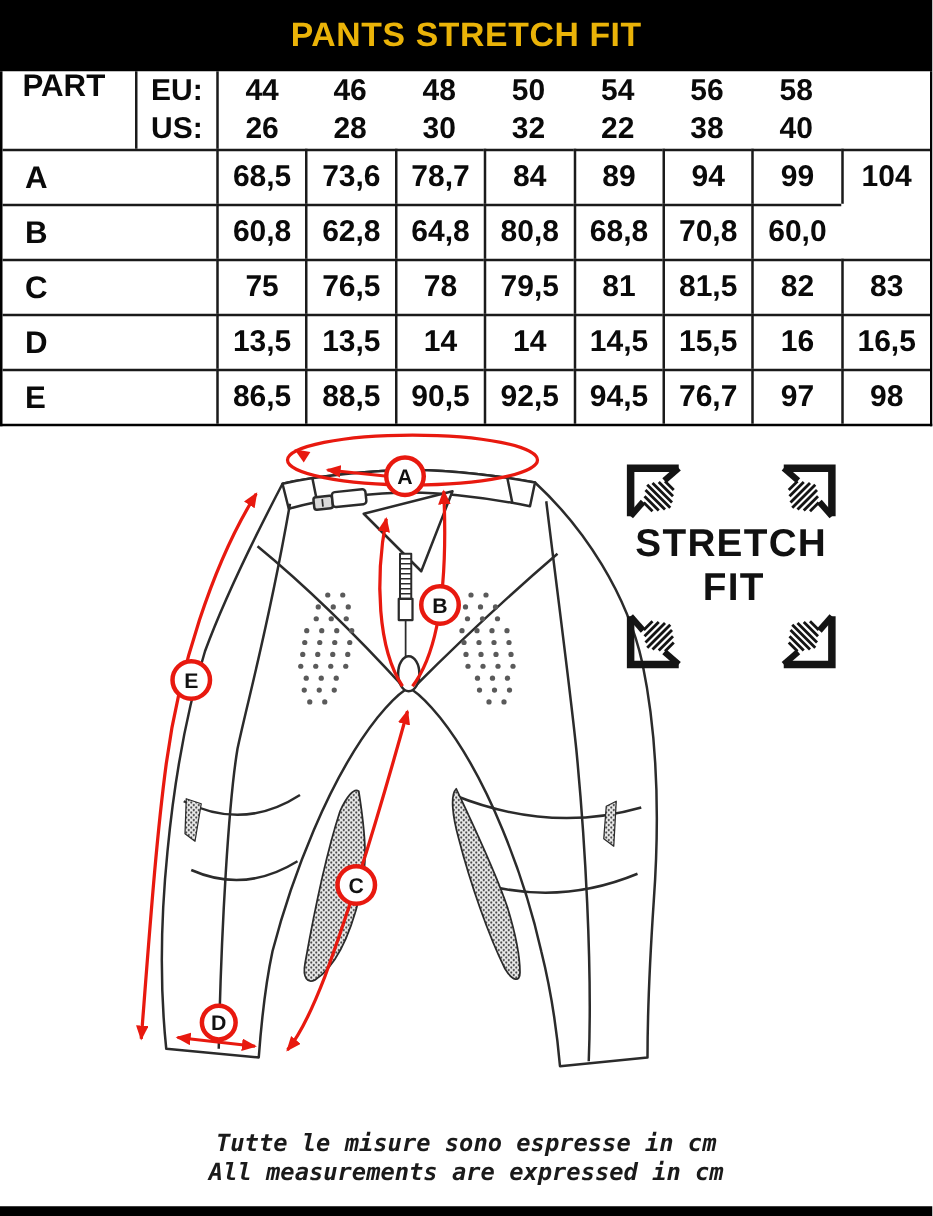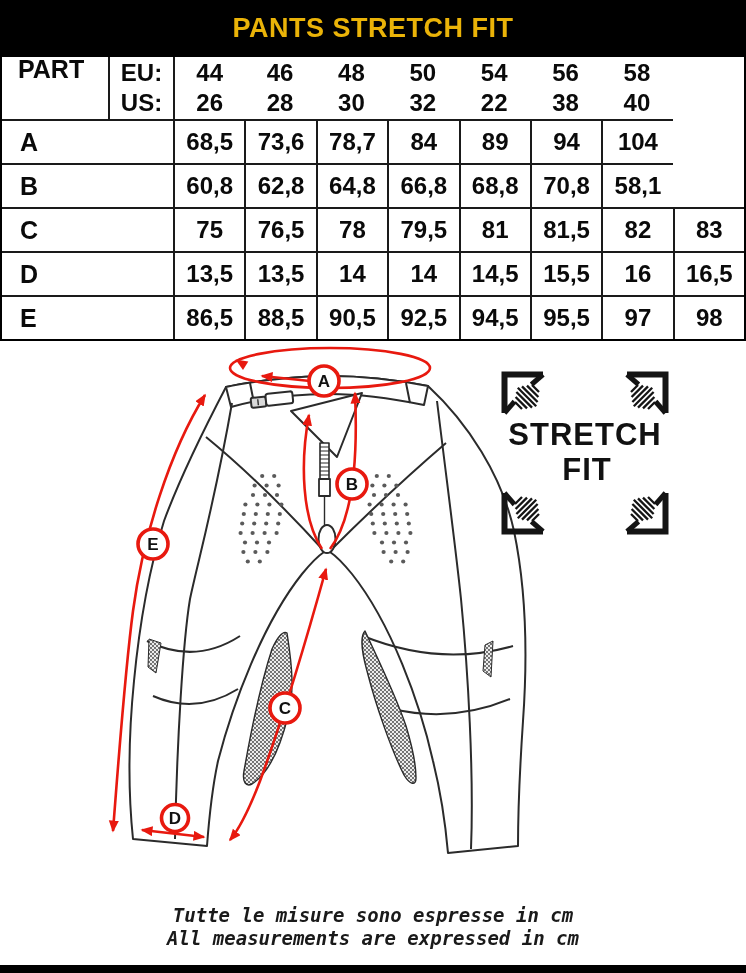--- a/index.html
+++ b/index.html
@@ -104,45 +104,48 @@
       <div class="cell bt bl">
         <span>84</span>
       </div>
       <div class="cell bt bl">
         <span>89</span>
       </div>
       <div class="cell bt bl">
         <span>94</span>
       </div>
       <div class="cell bt bl">
+        <span>99</span>
+      </div>
+      <div class="cell bt bl">
         <span>104</span>
       </div>
       <div class="cell row-label bt">
         <span>B</span>
       </div>
       <div class="cell bt bl">
         <span>60,8</span>
       </div>
       <div class="cell bt bl">
         <span>62,8</span>
       </div>
       <div class="cell bt bl">
         <span>64,8</span>
       </div>
       <div class="cell bt bl">
-        <span>66,8</span>
+        <span>80,8</span>
       </div>
       <div class="cell bt bl">
         <span>68,8</span>
       </div>
       <div class="cell bt bl">
         <span>70,8</span>
       </div>
       <div class="cell bt bl">
-        <span>58,1</span>
+        <span>60,0</span>
       </div>
       <div class="cell row-label bt">
         <span>C</span>
       </div>
       <div class="cell bt bl">
         <span>75</span>
       </div>
       <div class="cell bt bl">
         <span>76,5</span>
       </div>
@@ -203,21 +206,21 @@
       <div class="cell bt bl">
         <span>90,5</span>
       </div>
       <div class="cell bt bl">
         <span>92,5</span>
       </div>
       <div class="cell bt bl">
         <span>94,5</span>
       </div>
       <div class="cell bt bl">
-        <span>95,5</span>
+        <span>76,7</span>
       </div>
       <div class="cell bt bl">
         <span>97</span>
       </div>
       <div class="cell bt bl">
         <span>98</span>
       </div>
     </div>
 
   <svg class="diagram" width="746" height="564" viewBox="0 0 746 564" xmlns="http://www.w3.org/2000/svg">

